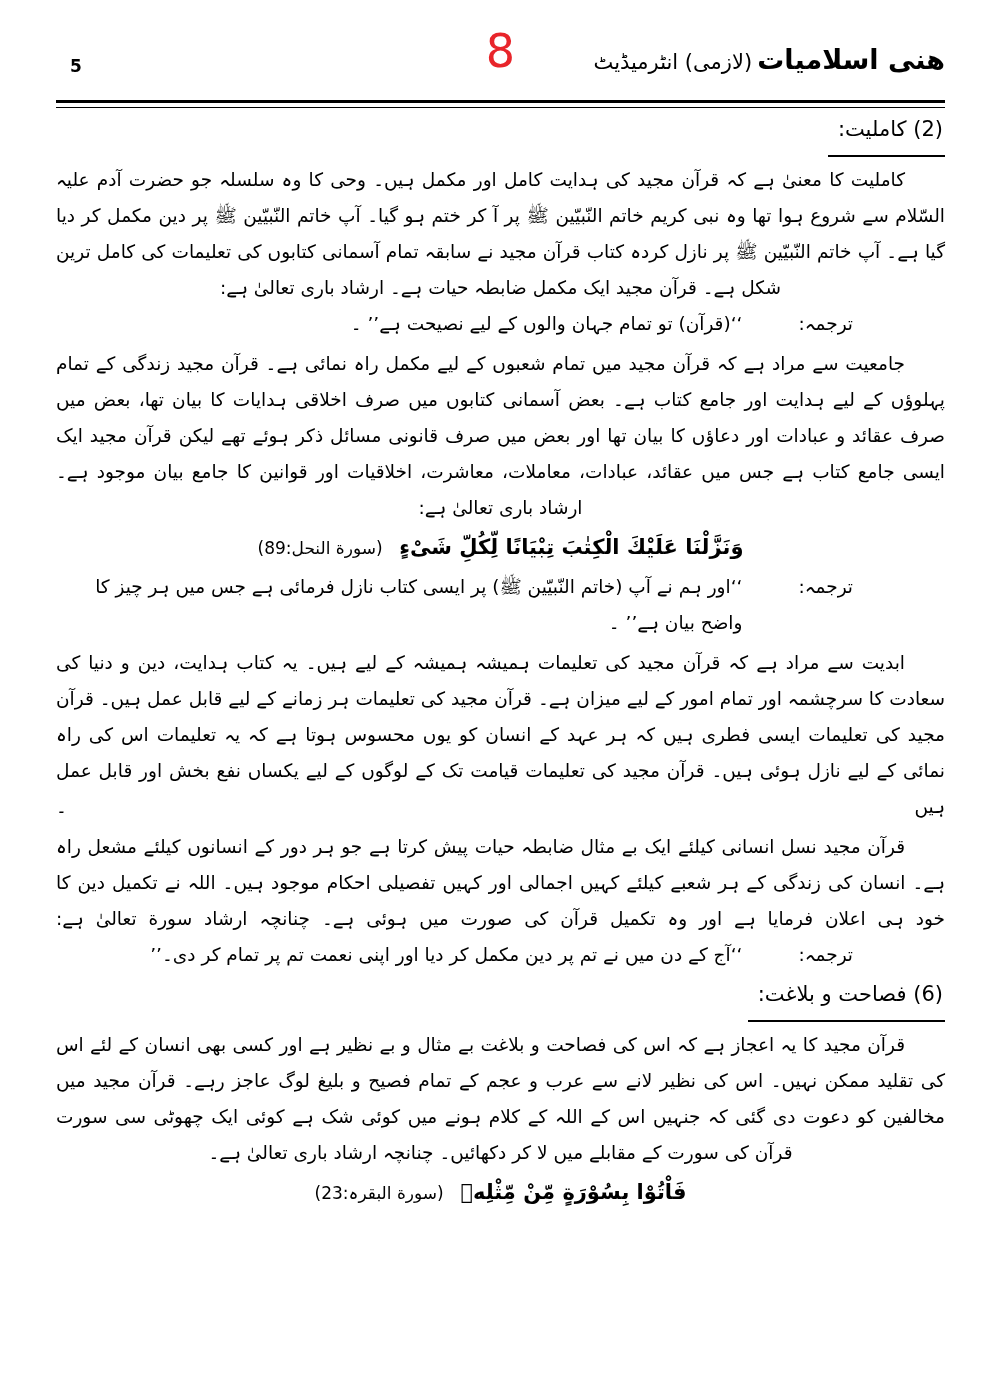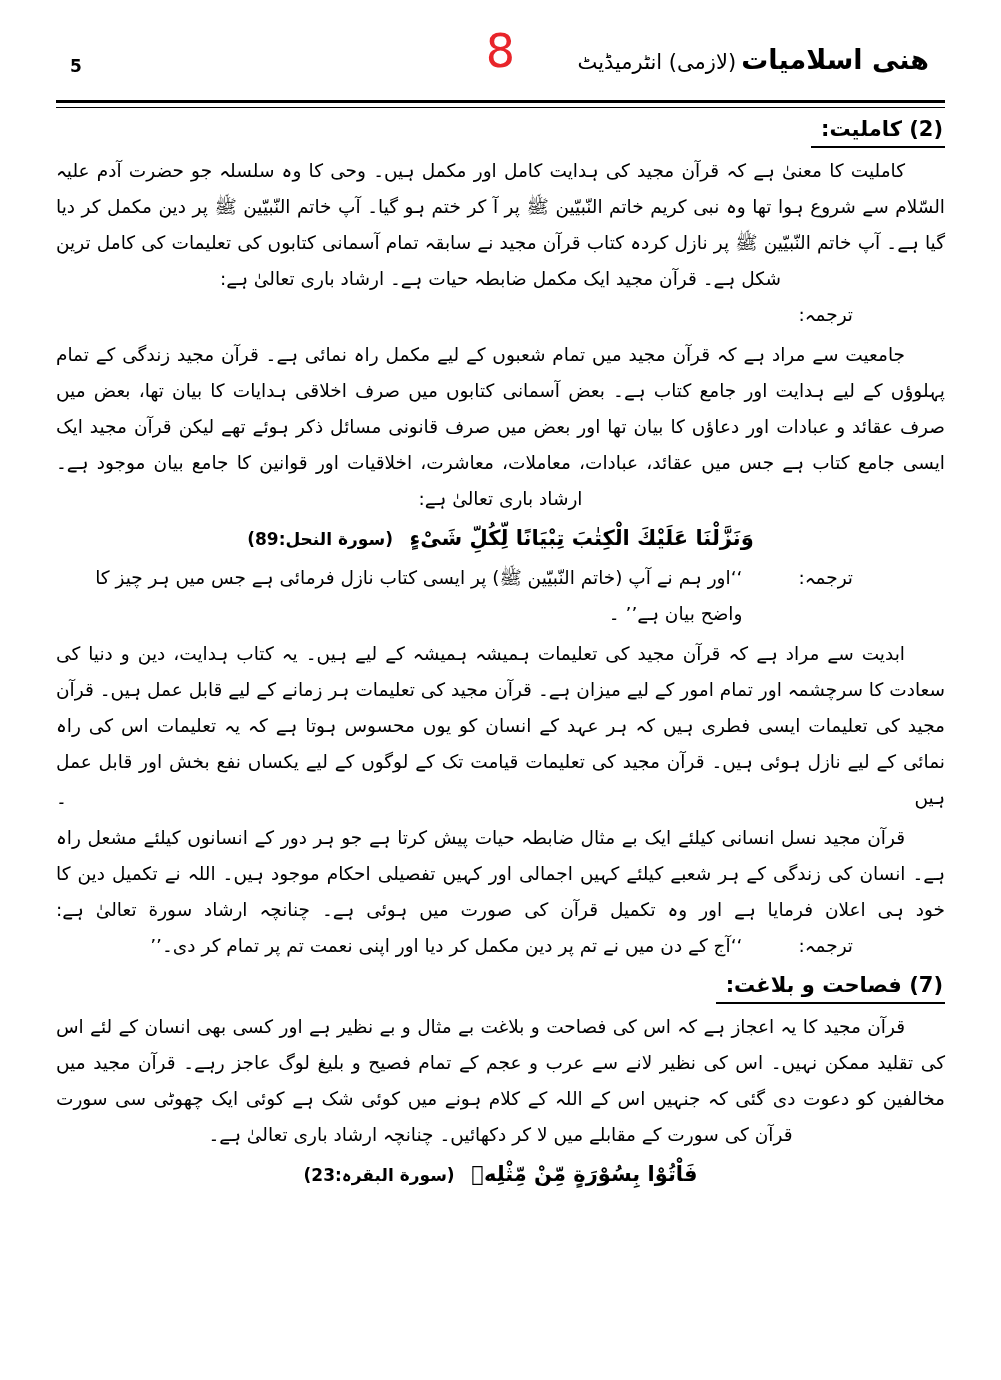--- a/index.html
+++ b/index.html
@@ -16,21 +16,21 @@
     padding:34px 56px 20px 56px;
     direction:rtl;
   }
   
   .header{
     position:relative;
     height:66px;
   }
   .book-title{
     position:absolute;
-    right:16px;top:10px;
+    right:0;top:10px;
     direction:rtl;
     white-space:nowrap;
   }
   .book-title .t-bold{
     font-weight:bold;
     font-size:27px;
   }
   .book-title .t-reg{
     font-size:21px;
   }
@@ -51,25 +51,25 @@
   .header-rule{
     height:4px;
     border-top:3px solid #000;
     border-bottom:1.5px solid #000;
     margin-bottom:2px;
   }
   
   .section{margin-top:4px;}
   .sec-heading{
     display:inline-block;
-    font-weight:bold;
+    font-weight:normal;
     font-size:21px;
     line-height:30px;
     border-bottom:2.2px solid #000;
-    padding:0 2px 2px 10px;
+    padding:0 2px 11px 10px;
     margin:2px 0 3px 0;
   }
   .para{
     direction:rtl;
     text-align:justify;
     text-align-last:center;
     text-indent:40px;
     font-size:18.5px;
     line-height:36px;
     margin:2px 0 0 0;
@@ -84,21 +84,21 @@
     line-height:38px;
     margin:2px 0;
   }
   .verse-text{
     font-weight:bold;
   }
   .verse-ref{
     font-size:17px;
     margin-right:34px;
   }
-  .verse-ref.tight{margin-right:10px;font-weight:bold;}
+  .verse-ref.tight{margin-right:10px;}
   .trans-row{
     direction:rtl;
     display:flex;
     align-items:baseline;
     padding-right:92px;
     font-size:18.5px;
     line-height:36px;
     margin-bottom:2px;
   }
   .trans-label{
@@ -122,20 +122,21 @@
     <div class="lesson-number" id="lesson-num" style="color: rgb(232, 37, 43);">8</div>
     <div class="page-number">5</div>
   </div>
   <div class="header-rule"></div>
 
   <div class="section">
     <div><span class="sec-heading">(2) کاملیت:</span></div>
     <p class="para">کاملیت کا معنیٰ ہے کہ قرآن مجید کی ہدایت کامل اور مکمل ہیں۔ وحی کا وہ سلسلہ جو حضرت آدم علیہ السّلام سے شروع ہوا تھا وہ نبی کریم خاتم النّبیّین ﷺ پر آ کر ختم ہو گیا۔ آپ خاتم النّبیّین ﷺ پر دین مکمل کر دیا گیا ہے۔ آپ خاتم النّبیّین ﷺ پر نازل کردہ کتاب قرآن مجید نے سابقہ تمام آسمانی کتابوں کی تعلیمات کی کامل ترین شکل ہے۔ قرآن مجید ایک مکمل ضابطہ حیات ہے۔ ارشاد باری تعالیٰ ہے:</p>
     <div class="trans-row">
       <span class="trans-label">ترجمہ:</span>
+      <span class="trans-text">‘‘(قرآن) تو تمام جہان والوں کے لیے نصیحت ہے’’ ۔</span>
     </div>
   </div>
 
   <div class="section">
     <p class="para">جامعیت سے مراد ہے کہ قرآن مجید میں تمام شعبوں کے لیے مکمل راہ نمائی ہے۔ قرآن مجید زندگی کے تمام پہلوؤں کے لیے ہدایت اور جامع کتاب ہے۔ بعض آسمانی کتابوں میں صرف اخلاقی ہدایات کا بیان تھا، بعض میں صرف عقائد و عبادات اور دعاؤں کا بیان تھا اور بعض میں صرف قانونی مسائل ذکر ہوئے تھے لیکن قرآن مجید ایک ایسی جامع کتاب ہے جس میں عقائد، عبادات، معاملات، معاشرت، اخلاقیات اور قوانین کا جامع بیان موجود ہے۔ ارشاد باری تعالیٰ ہے:</p>
     <div class="verse-row">
       <span class="verse-text">وَنَزَّلْنَا عَلَيْكَ الْكِتٰبَ تِبْيَانًا لِّكُلِّ شَیْءٍ</span>
       <span class="verse-ref tight">(سورة النحل:89)</span>
     </div>
     <div class="trans-row">
@@ -150,21 +151,21 @@
 
   <div class="section">
     <p class="para last-justify">قرآن مجید نسل انسانی کیلئے ایک بے مثال ضابطہ حیات پیش کرتا ہے جو ہر دور کے انسانوں کیلئے مشعل راہ ہے۔ انسان کی زندگی کے ہر شعبے کیلئے کہیں اجمالی اور کہیں تفصیلی احکام موجود ہیں۔ اللہ نے تکمیل دین کا خود ہی اعلان فرمایا ہے اور وہ تکمیل قرآن کی صورت میں ہوئی ہے۔ چنانچہ ارشاد سورة تعالیٰ ہے:</p>
     <div class="trans-row">
       <span class="trans-label">ترجمہ:</span>
       <span class="trans-text">‘‘آج کے دن میں نے تم پر دین مکمل کر دیا اور اپنی نعمت تم پر تمام کر دی۔’’</span>
     </div>
   </div>
 
   <div class="section">
-    <div><span class="sec-heading">(7) فصاحت و بلاغت:</span></div>
+    <div><span class="sec-heading">(6) فصاحت و بلاغت:</span></div>
     <p class="para">قرآن مجید کا یہ اعجاز ہے کہ اس کی فصاحت و بلاغت بے مثال و بے نظیر ہے اور کسی بھی انسان کے لئے اس کی تقلید ممکن نہیں۔ اس کی نظیر لانے سے عرب و عجم کے تمام فصیح و بلیغ لوگ عاجز رہے۔ قرآن مجید میں مخالفین کو دعوت دی گئی کہ جنہیں اس کے اللہ کے کلام ہونے میں کوئی شک ہے کوئی ایک چھوٹی سی سورت قرآن کی سورت کے مقابلے میں لا کر دکھائیں۔ چنانچہ ارشاد باری تعالیٰ ہے۔</p>
     <div class="verse-row">
       <span class="verse-text">فَاْتُوْا بِسُوْرَةٍ مِّنْ مِّثْلِهٖ</span>
       <span class="verse-ref tight">(سورة البقرہ:23)</span>
     </div>
 
   </div>
 
 </div>
 

